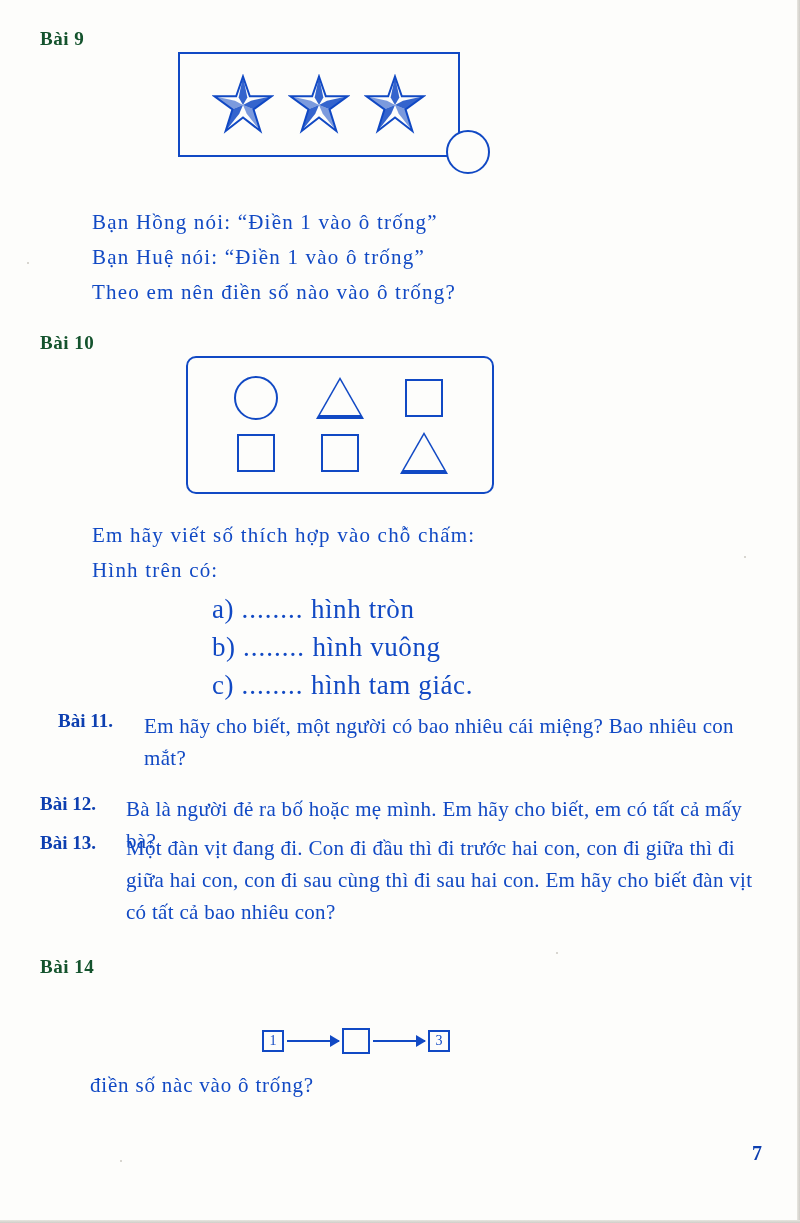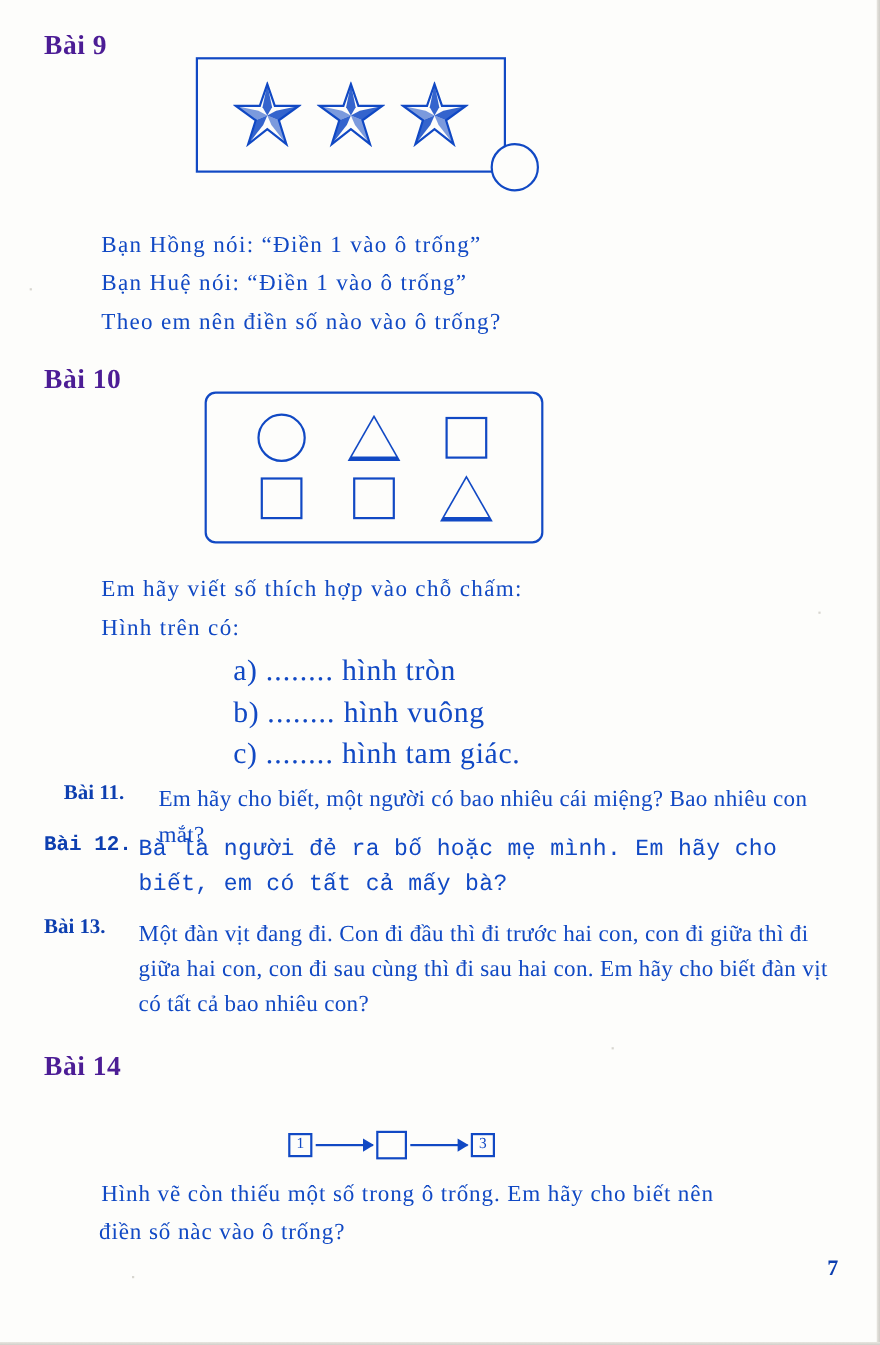--- a/index.html
+++ b/index.html
@@ -22,22 +22,22 @@
     position:absolute; top:0; right:0; width:3px; height:1223px;
     background: linear-gradient(to right,#e8e6e0,#cfcdc7);
   }
   .edge-bottom {
     position:absolute; left:0; bottom:0; height:3px; width:800px;
     background: linear-gradient(to bottom,#e8e6e0,#cfcdc7);
   }
 
   .ex-label {
     font-weight: bold;
-    color: #4c1d95;
-    font-size: 25px;
+    color: #14532d;
+    font-size: 19px;
     letter-spacing: .5px;
     font-family: Liberation Serif, serif;
   }
 
   
   #bai9 { position:absolute; left:40px; top:28px; }
   #bai9-figure { position:absolute; left:178px; top:52px; }
   .star-box {
     width: 282px; height: 105px;
     border: 2px solid #1149c4;
@@ -124,21 +124,21 @@
     font-weight:bold; color:#0d3fb0; font-size:19px;
   }
   .para-block .txt {
     margin-left: 86px;
     font-size: 21px;
     line-height: 32px;
     letter-spacing: .3px;
     width: 632px;
   }
   #bai11 { left:58px; top:710px; }
-  #bai12 { left:40px; top:757px;font-family:Liberation Mono, monospace; }
+  #bai12 { left:40px; top:793px; }
   #bai13 { left:40px; top:832px; }
 
   
   #bai14 { position:absolute; left:40px; top:956px; }
   #bai14-figure {
     position:absolute; left:262px; top:1028px;
     display:flex; align-items:center; gap:0;
   }
   .cell {
     width:28px; height:26px;
@@ -277,21 +277,20 @@
 
   <div id="bai14-figure">
     <div class="cell small">1</div>
     <div class="arrow"></div>
     <div class="cell"></div>
     <div class="arrow"></div>
     <div class="cell small">3</div>
   </div>
 
   <div id="bai14-text">
-    <div>Hình vẽ còn thiếu một số trong ô trống. Em hãy cho biết nên</div>
     <div class="l2">điền số nàc vào ô trống?</div>
   </div>
 
   <div id="page-num">7</div>
 
   <div class="speck" style="left:27px;top:262px;"></div>
   <div class="speck" style="left:744px;top:556px;"></div>
   <div class="speck" style="left:556px;top:952px;"></div>
   <div class="speck" style="left:120px;top:1160px;"></div>
 

